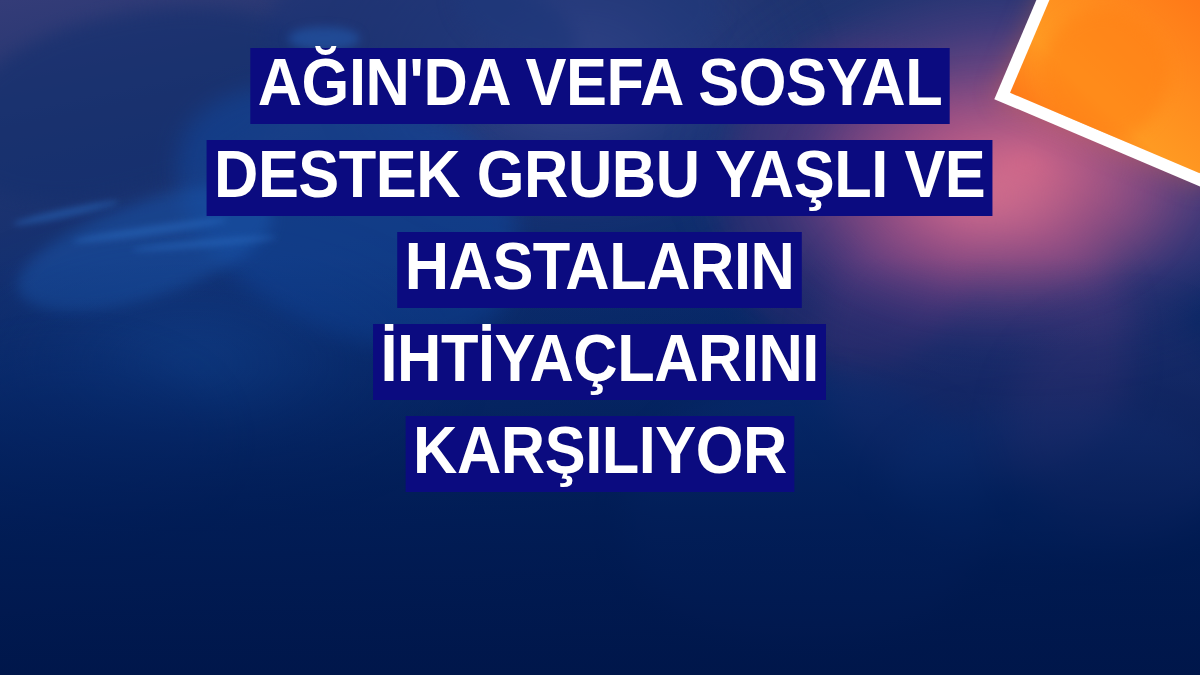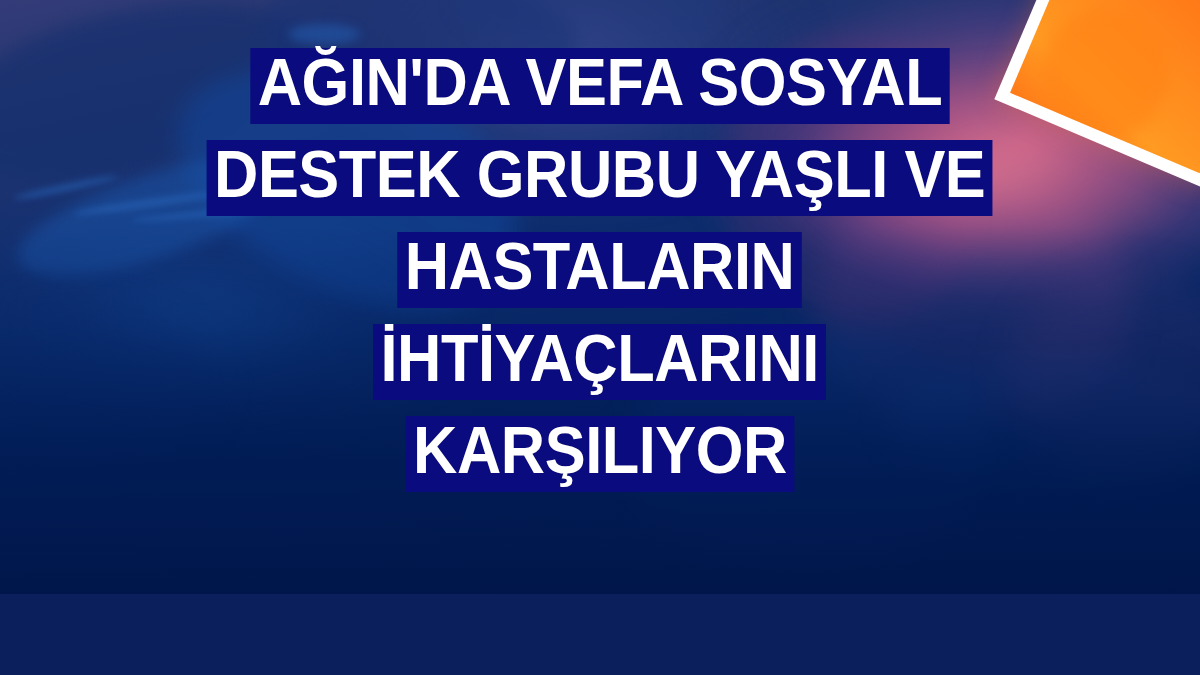--- a/index.html
+++ b/index.html
@@ -2,21 +2,21 @@
 <html><head>
 <meta charset="utf-8">
 <style>
   html,body{margin:0;padding:0;}
   body{
     width:1200px;height:675px;overflow:hidden;
     font-family:"Liberation Sans", sans-serif;
     background:#0a1f5c;
   }
   #stage{
-    position:relative;width:1200px;height:594px;overflow:hidden;
+    position:relative;width:1200px;height:675px;overflow:hidden;
     background:
       linear-gradient(170deg,#2a3f7a 0%, #17327a 18%, #0d2a6e 40%, #072croat 40%, #052a66 60%, #032159 80%, #011d52 100%);
     text-align: center;
   }
   
   .bg-base{
     position:absolute;inset:0;
     background:linear-gradient(168deg,#343c78 0%, #22356f 14%, #143070 30%, #0a2b6b 48%, #052663 66%, #022158 84%, #011c4e 100%);
   }
   .bg-rose{

